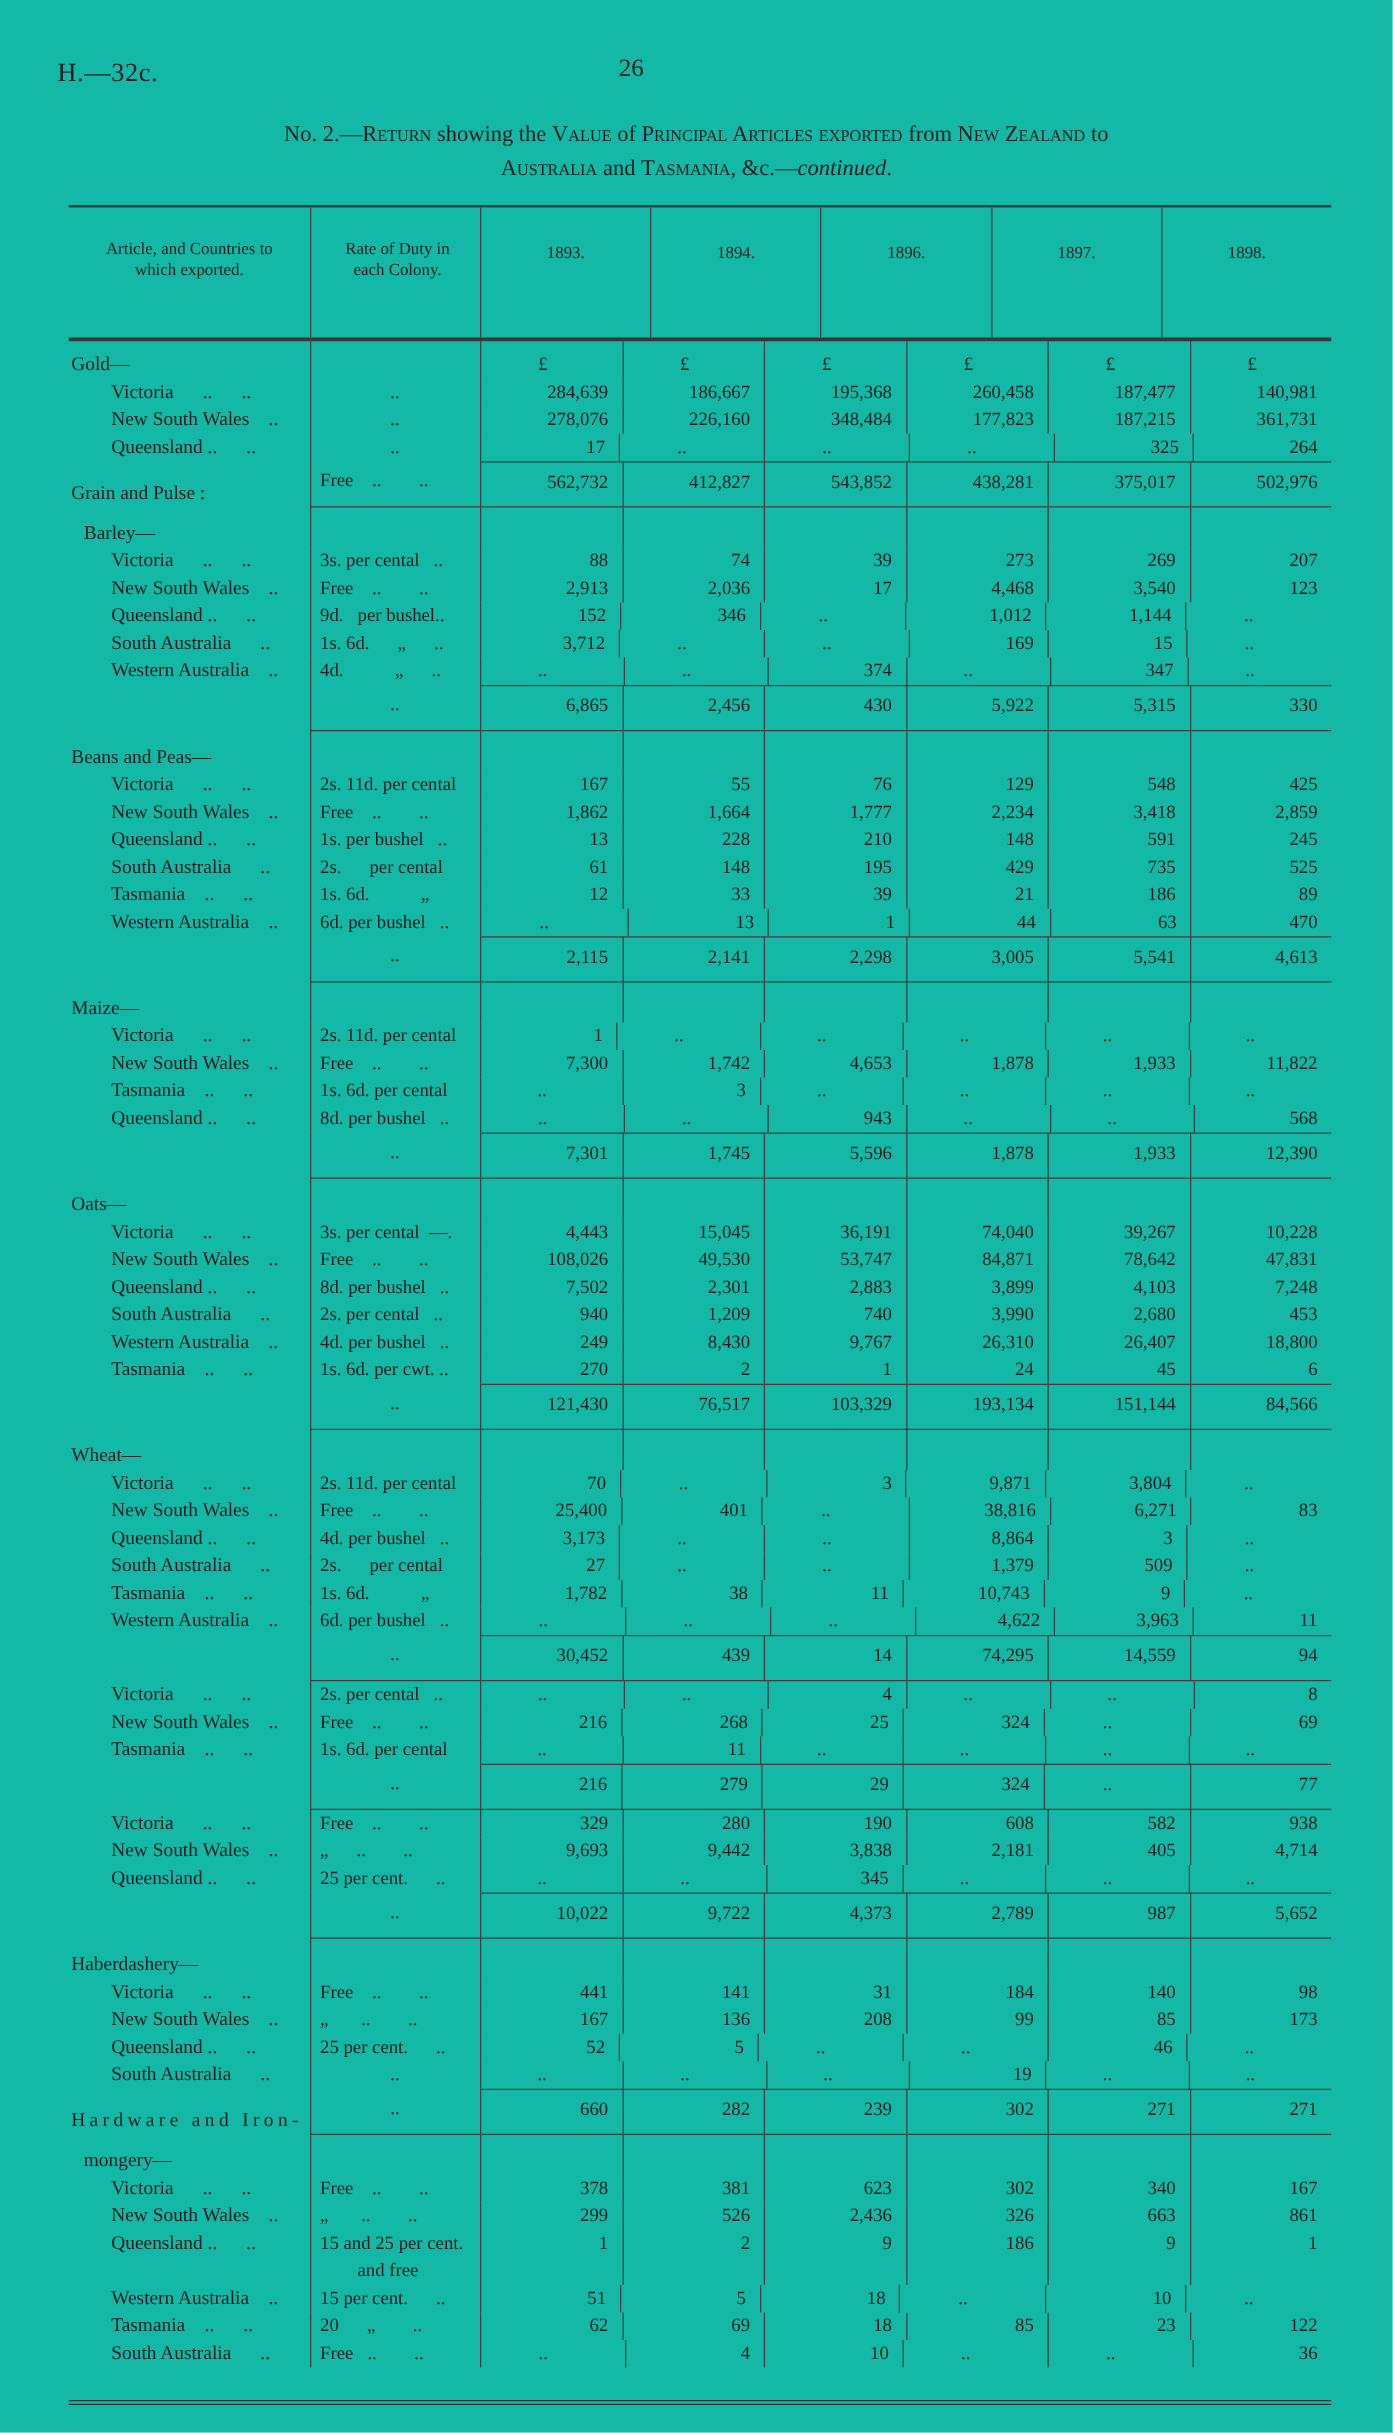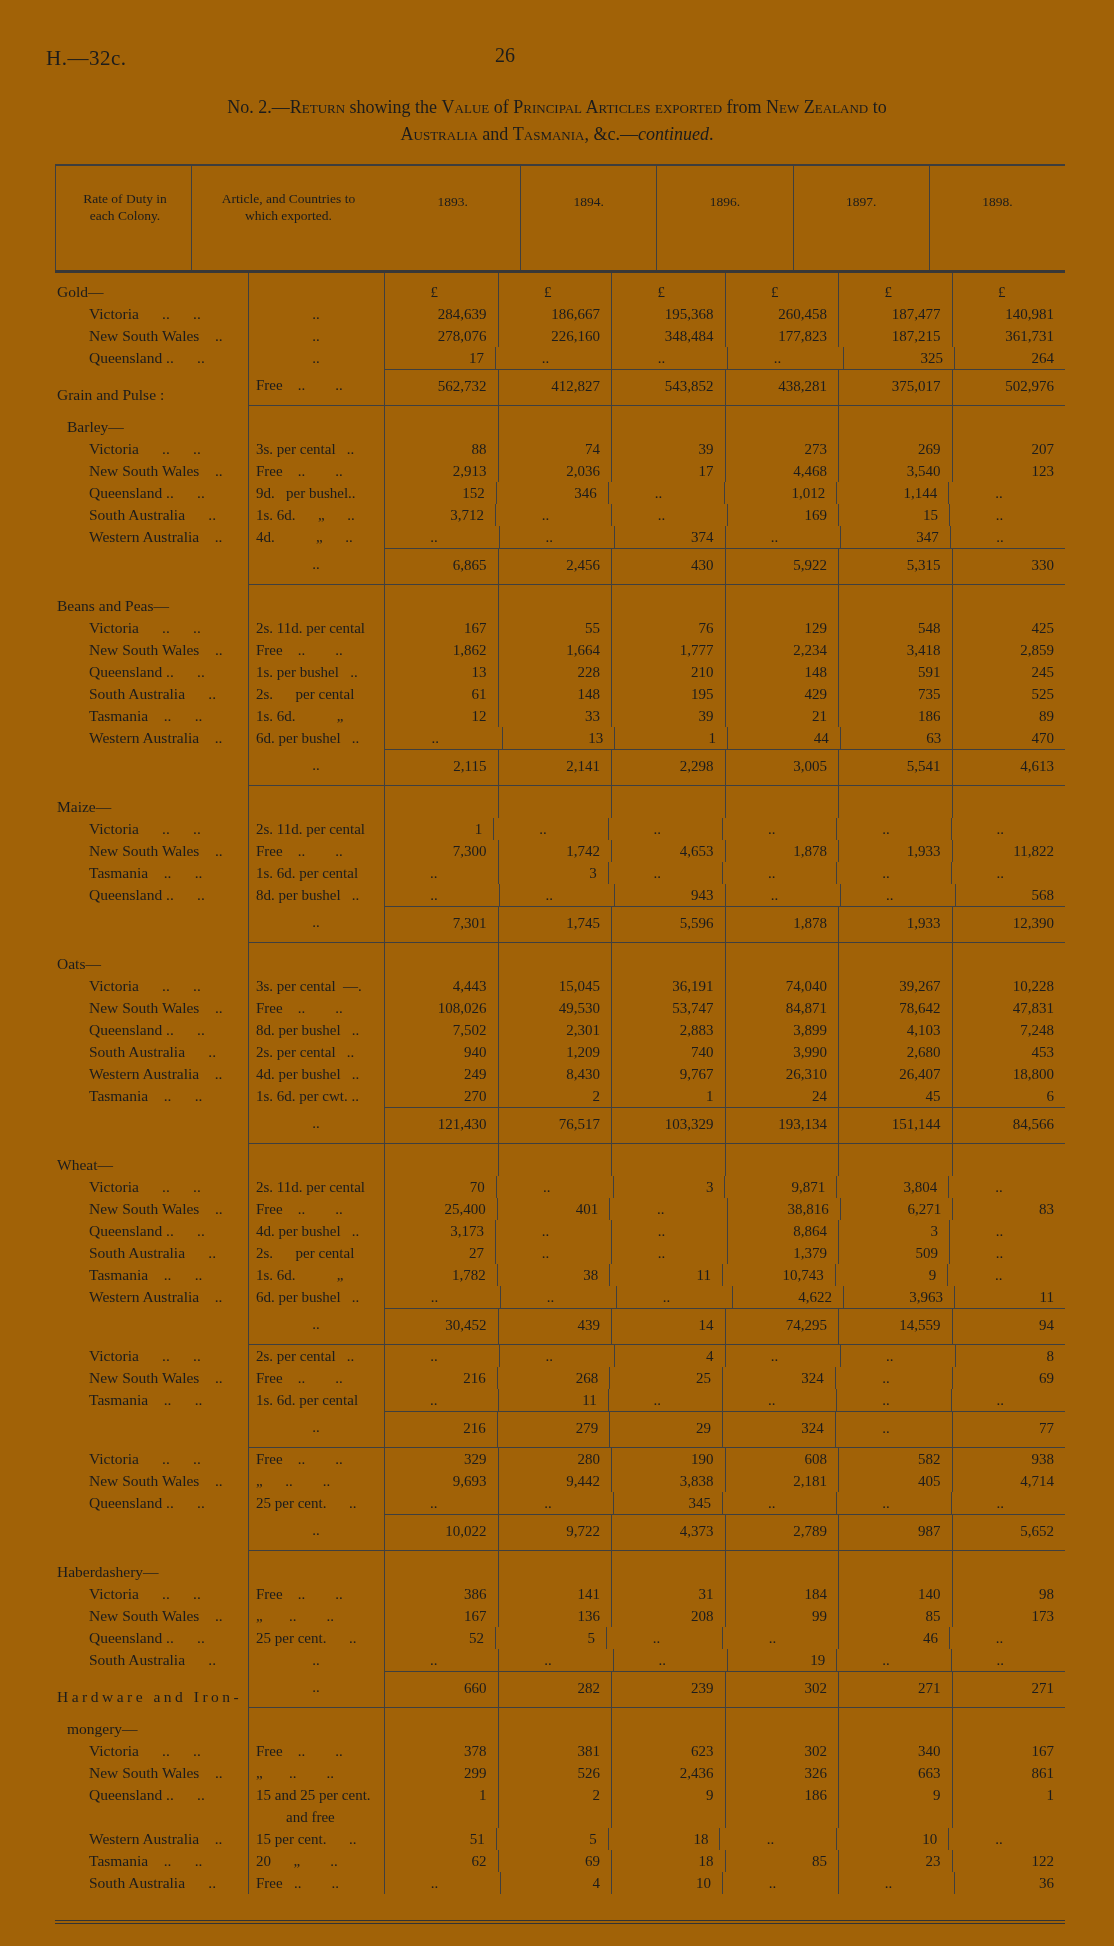--- a/index.html
+++ b/index.html
@@ -1,16 +1,16 @@
 <!DOCTYPE html>
 <html><head>
 <meta charset="utf-8">
 <style>
   html,body{margin:0;padding:0;background:#e8e6e0;}
-  .page{width:1114px;height:1946px;background:#a16207;position:relative;overflow:hidden;
+  .page{width:1114px;height:1946px;background:#14b8a6;position:relative;overflow:hidden;
         font-family:"Liberation Serif","DejaVu Serif",serif;color:#1c1c1c;margin:0 auto;}
   .page-header{position:relative;padding:46px 50px 0 46px;height:30px;}
   .doc-ref{font-size:21px;letter-spacing:0.5px;}
   .page-num{position:absolute;left:0;top:44px;width:1010px;text-align:center;font-size:20px;}
   .title{margin-top:18px;text-align:center;font-size:18px;line-height:27px;padding:0 40px;}
   .sc{font-variant:small-caps;}
   .it{font-style:italic;}
   .tablewrap{margin:16px 0 0 55px;width:1010px;border-top:2px solid #3d3d3d;
              border-bottom:4px double #333;padding-bottom:26px;box-sizing:content-box;}
   .row{display:flex;align-items:stretch;}
@@ -52,27 +52,27 @@
   <div class="page-header">
     <span class="doc-ref">H.—32c.</span>
     <span class="page-num">26</span>
   </div>
   <div class="title">
     <div id="title-l1"><span>No. 2.—</span><span class="sc ">Return</span><span> showing the </span><span class="sc ">Value</span><span> of </span><span class="sc ">Principal Articles exported</span><span> from </span><span class="sc ">New Zealand</span><span> to </span></div>
     <div id="title-l2"><span class="sc ">Australia</span><span> and </span><span class="sc ">Tasmania</span><span>, &amp;c.—</span><span class="it">continued</span><span>.</span></div>
   </div>
   <div class="tablewrap" id="tbl">
       <div class="row header-row">
+        <div class="c c-article h-article">
+          <div>Article, and Countries to</div>
+          <div>which exported.</div>
+        </div>
         <div class="c c-rate h-rate">
           <div>Rate of Duty in</div>
           <div>each Colony.</div>
-        </div>
-        <div class="c c-article h-article">
-          <div>Article, and Countries to</div>
-          <div>which exported.</div>
         </div>
         <div class="c c-val h-year">1893.</div>
         <div class="c c-val h-year">1894.</div>
         <div class="c c-val h-year">1896.</div>
         <div class="c c-val h-year">1897.</div>
         <div class="c c-val h-year">1898.</div>
       </div>
       <div class="row curr">
         <div class="c c-article lbl ind0">Gold—</div>
         <div class="c c-rate rate"></div>
@@ -581,21 +581,21 @@
         <div class="c c-val"></div>
         <div class="c c-val"></div>
         <div class="c c-val"></div>
         <div class="c c-val"></div>
         <div class="c c-val"></div>
         <div class="c c-val"></div>
       </div>
       <div class="row">
         <div class="c c-article lbl country">Victoria      ..      ..</div>
         <div class="c c-rate rate">Free    ..        ..</div>
-        <div class="c c-val val">386</div>
+        <div class="c c-val val">441</div>
         <div class="c c-val val">141</div>
         <div class="c c-val val">31</div>
         <div class="c c-val val">184</div>
         <div class="c c-val val">140</div>
         <div class="c c-val val">98</div>
       </div>
       <div class="row">
         <div class="c c-article lbl country">New South Wales    ..</div>
         <div class="c c-rate rate">„       ..        ..</div>
         <div class="c c-val val">167</div>

